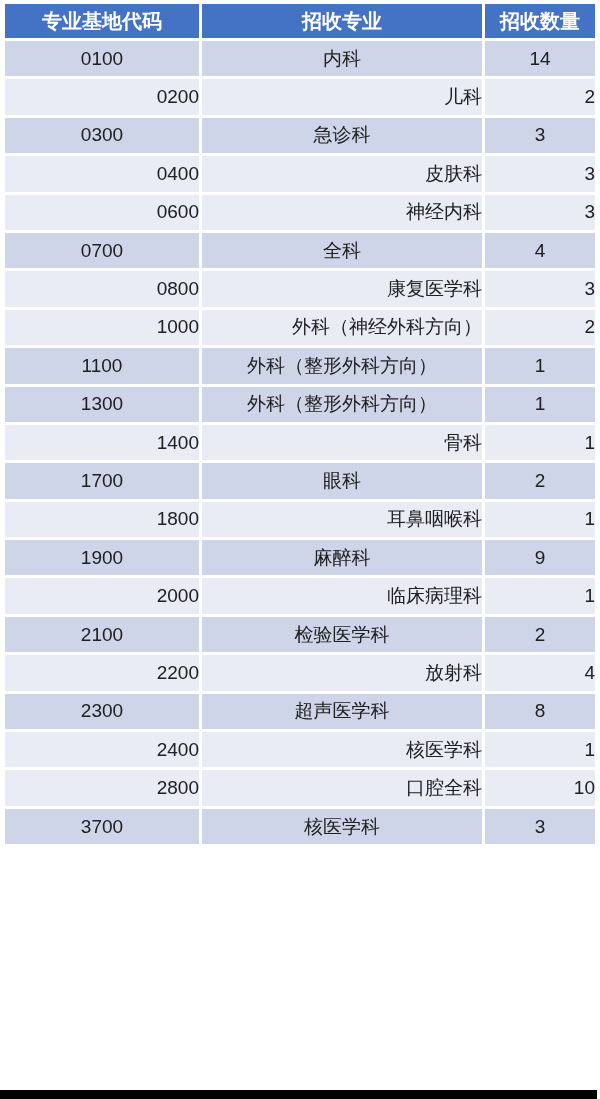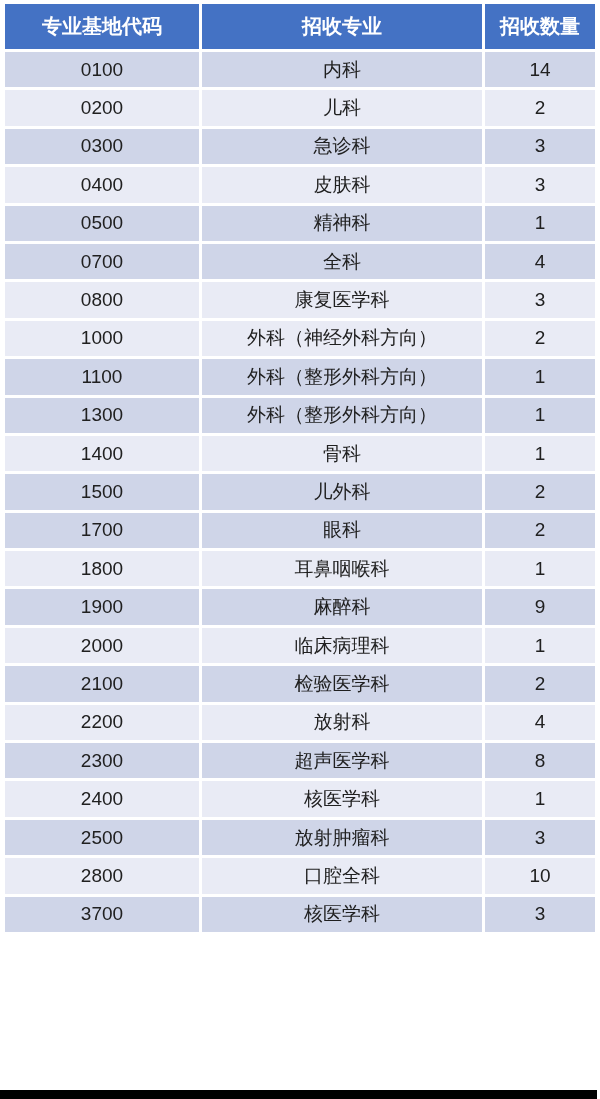--- a/index.html
+++ b/index.html
@@ -19,42 +19,42 @@
     left: 2px;
     top: 1px;
   }
   table.recruit {
     border-collapse: separate;
     border-spacing: 3px;
     table-layout: fixed;
     width: 596px;
   }
   table.recruit th {
-    height: 45px;
+    height: 34px;
     background: var(--header-bg, #4472C4);
     color: var(--header-text, #FFFFFF);
     font-size: 20px;
     font-weight: bold;
     text-align: center;
     vertical-align: middle;
     padding: 0;
   }
   table.recruit td {
     height: 35.4px;
     font-size: 19px;
     font-weight: 400;
     color: var(--body-text, #202020);
     text-align: center;
     vertical-align: middle;
     padding: 0;
     white-space: nowrap;
     overflow: hidden;
   }
   tr.odd td  { background: var(--row-odd-bg, #CFD5E8); margin-left: 13px; }
-  tr.even td { background: var(--row-even-bg, #E9EBF5); }
+  tr.even td { background: var(--row-even-bg, #E9EBF5); text-align: right; }
   .bottom-bar {
     position: absolute;
     left: 0;
     bottom: 0;
     width: 597px;
     height: 9px;
     background: var(--bottom-bar, #000000);
   }
 </style>
 </head>
@@ -88,24 +88,24 @@
         <tr class="odd">
           <td>0300</td>
           <td>急诊科</td>
           <td>3</td>
         </tr>
         <tr class="even">
           <td>0400</td>
           <td>皮肤科</td>
           <td>3</td>
         </tr>
-        <tr class="odd">
-          <td>0500</td>
-          <td>精神科</td>
-          <td>1</td>
+        <tr class="even">
+          <td>0600</td>
+          <td>神经内科</td>
+          <td>3</td>
         </tr>
         <tr class="odd">
           <td>0700</td>
           <td>全科</td>
           <td>4</td>
         </tr>
         <tr class="even">
           <td>0800</td>
           <td>康复医学科</td>
           <td>3</td>
@@ -122,25 +122,20 @@
         </tr>
         <tr class="odd">
           <td>1300</td>
           <td>外科（整形外科方向）</td>
           <td>1</td>
         </tr>
         <tr class="even">
           <td>1400</td>
           <td>骨科</td>
           <td>1</td>
-        </tr>
-        <tr class="odd">
-          <td>1500</td>
-          <td>儿外科</td>
-          <td>2</td>
         </tr>
         <tr class="odd">
           <td>1700</td>
           <td>眼科</td>
           <td>2</td>
         </tr>
         <tr class="even">
           <td>1800</td>
           <td>耳鼻咽喉科</td>
           <td>1</td>
@@ -168,25 +163,20 @@
         <tr class="odd">
           <td>2300</td>
           <td>超声医学科</td>
           <td>8</td>
         </tr>
         <tr class="even">
           <td>2400</td>
           <td>核医学科</td>
           <td>1</td>
         </tr>
-        <tr class="odd">
-          <td>2500</td>
-          <td>放射肿瘤科</td>
-          <td>3</td>
-        </tr>
         <tr class="even">
           <td>2800</td>
           <td>口腔全科</td>
           <td>10</td>
         </tr>
         <tr class="odd">
           <td>3700</td>
           <td>核医学科</td>
           <td>3</td>
         </tr>

